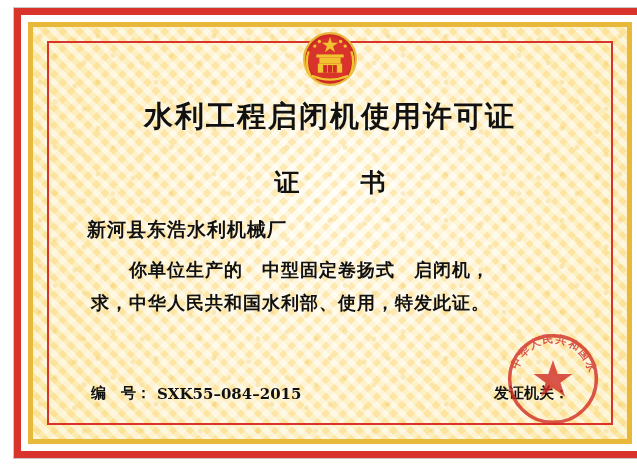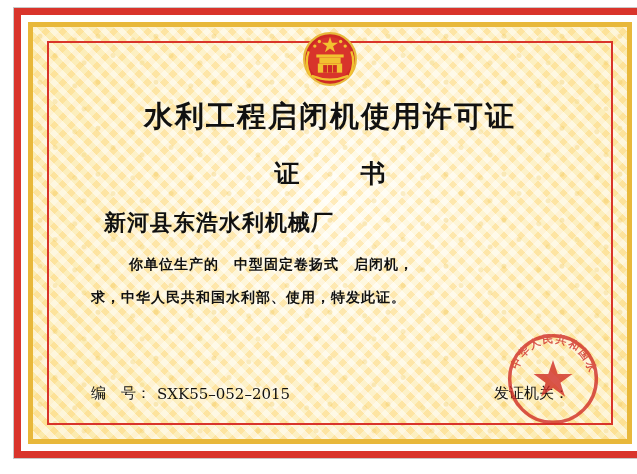--- a/index.html
+++ b/index.html
@@ -98,57 +98,57 @@
     color: #111111;
     margin-top: 4px;
   }
   .title-sub {
     text-align: center;
     font-family: "DejaVu Serif", "Liberation Serif", serif;
     font-weight: bold;
     font-size: 25px;
     letter-spacing: 18px;
     color: #111111;
-    margin-top: 20px;
+    margin-top: 29px;
     padding-left: 18px;
   }
   .addressee {
     margin-top: 18px;
-    margin-left: 43px;
-    font-family: "DejaVu Serif", "Liberation Serif", serif;
-    font-weight: bold;
-    font-size: 22px;
+    margin-left: 26px;
+    font-family: "DejaVu Serif", "Liberation Serif", serif;
+    font-weight: bold;
+    font-size: 19px;
     color: #111111;
     letter-spacing: 1px;
   }
   .body-text {
     margin-top: 10px;
     font-family: "DejaVu Serif", "Liberation Serif", serif;
     font-weight: bold;
-    font-size: 14px;
+    font-size: 18px;
     line-height: 33px;
     color: #111111;
     letter-spacing: 1px;
     padding: 0 24px 0 30px;
     text-align: justify;
   }
   .body-line {
     display: block;
     white-space: pre-wrap;
   }
   .body-line.indent { text-indent: 38px; }
 
   
   .footer {
     position: absolute;
     left: 30px;
     right: 26px;
     bottom: 6px;
     font-family: "DejaVu Serif", "Liberation Serif", serif;
-    font-weight: normal;
+    font-weight: bold;
     font-size: 15px;
     color: #111111;
   }
   .footer-row {
     display: flex;
     align-items: flex-end;
     margin-bottom: 8px;
   }
   .f-label { white-space: pre; }
   .f-value {
@@ -214,21 +214,21 @@
         <div class="addressee">新河县东浩水利机械厂</div>
 
         <div class="body-text">
           <span class="body-line indent">你单位生产的　中型固定卷扬式　启闭机，</span>
           <span class="body-line">求，中华人民共和国水利部、使用，特发此证。</span>
         </div>
 
         <div class="footer">
           <div class="footer-row">
             <span class="f-label">编　号：</span>
-            <span class="f-value">SXK55–052–2015</span>
+            <span class="f-value">SXK55–084–2015</span>
             <span class="footer-right">发证机关：</span>
           </div>
         </div>
       </div>
 
       <svg class="seal" viewBox="0 0 120 120">
         <circle cx="60" cy="60" r="50" fill="none" stroke="#cf2a24" stroke-width="4"></circle>
         <polygon points="60,38 65.4,54.2 82.4,54.2 68.6,64.2 73.9,80.4 60,70.4 46.1,80.4 51.4,64.2 37.6,54.2 54.6,54.2" fill="#cf2a24"></polygon>
         <path id="sealArc" d="M 18 60 A 42 42 0 0 1 102 60" fill="none"></path>
         <text font-family="DejaVu Serif, Liberation Serif, serif" font-size="12.5" fill="#cf2a24" font-weight="bold" letter-spacing="2">

